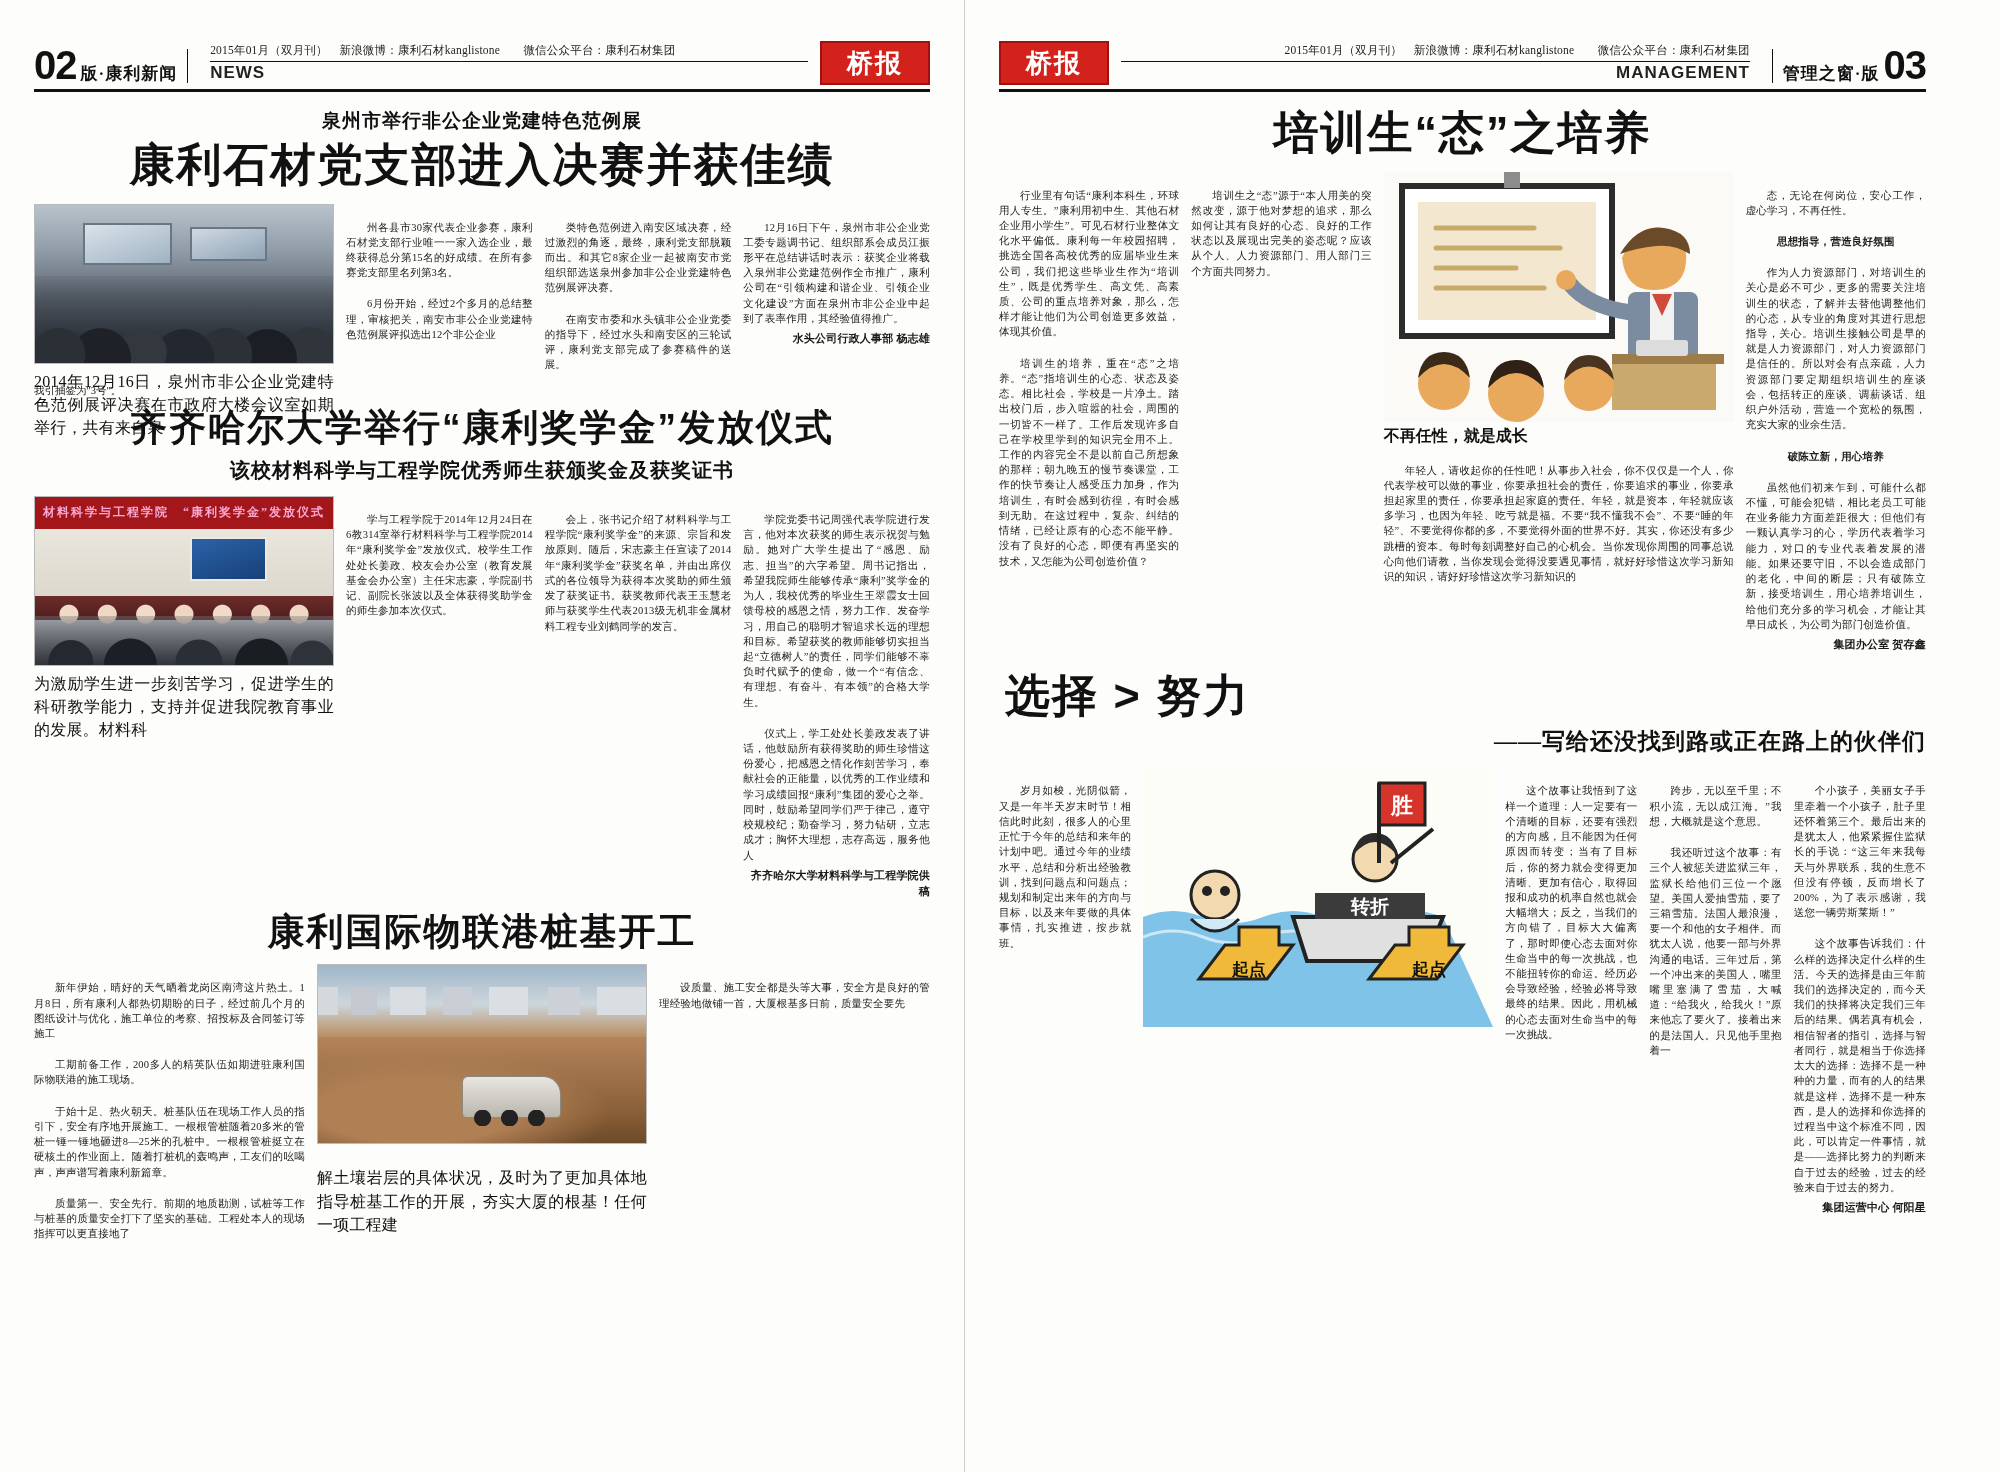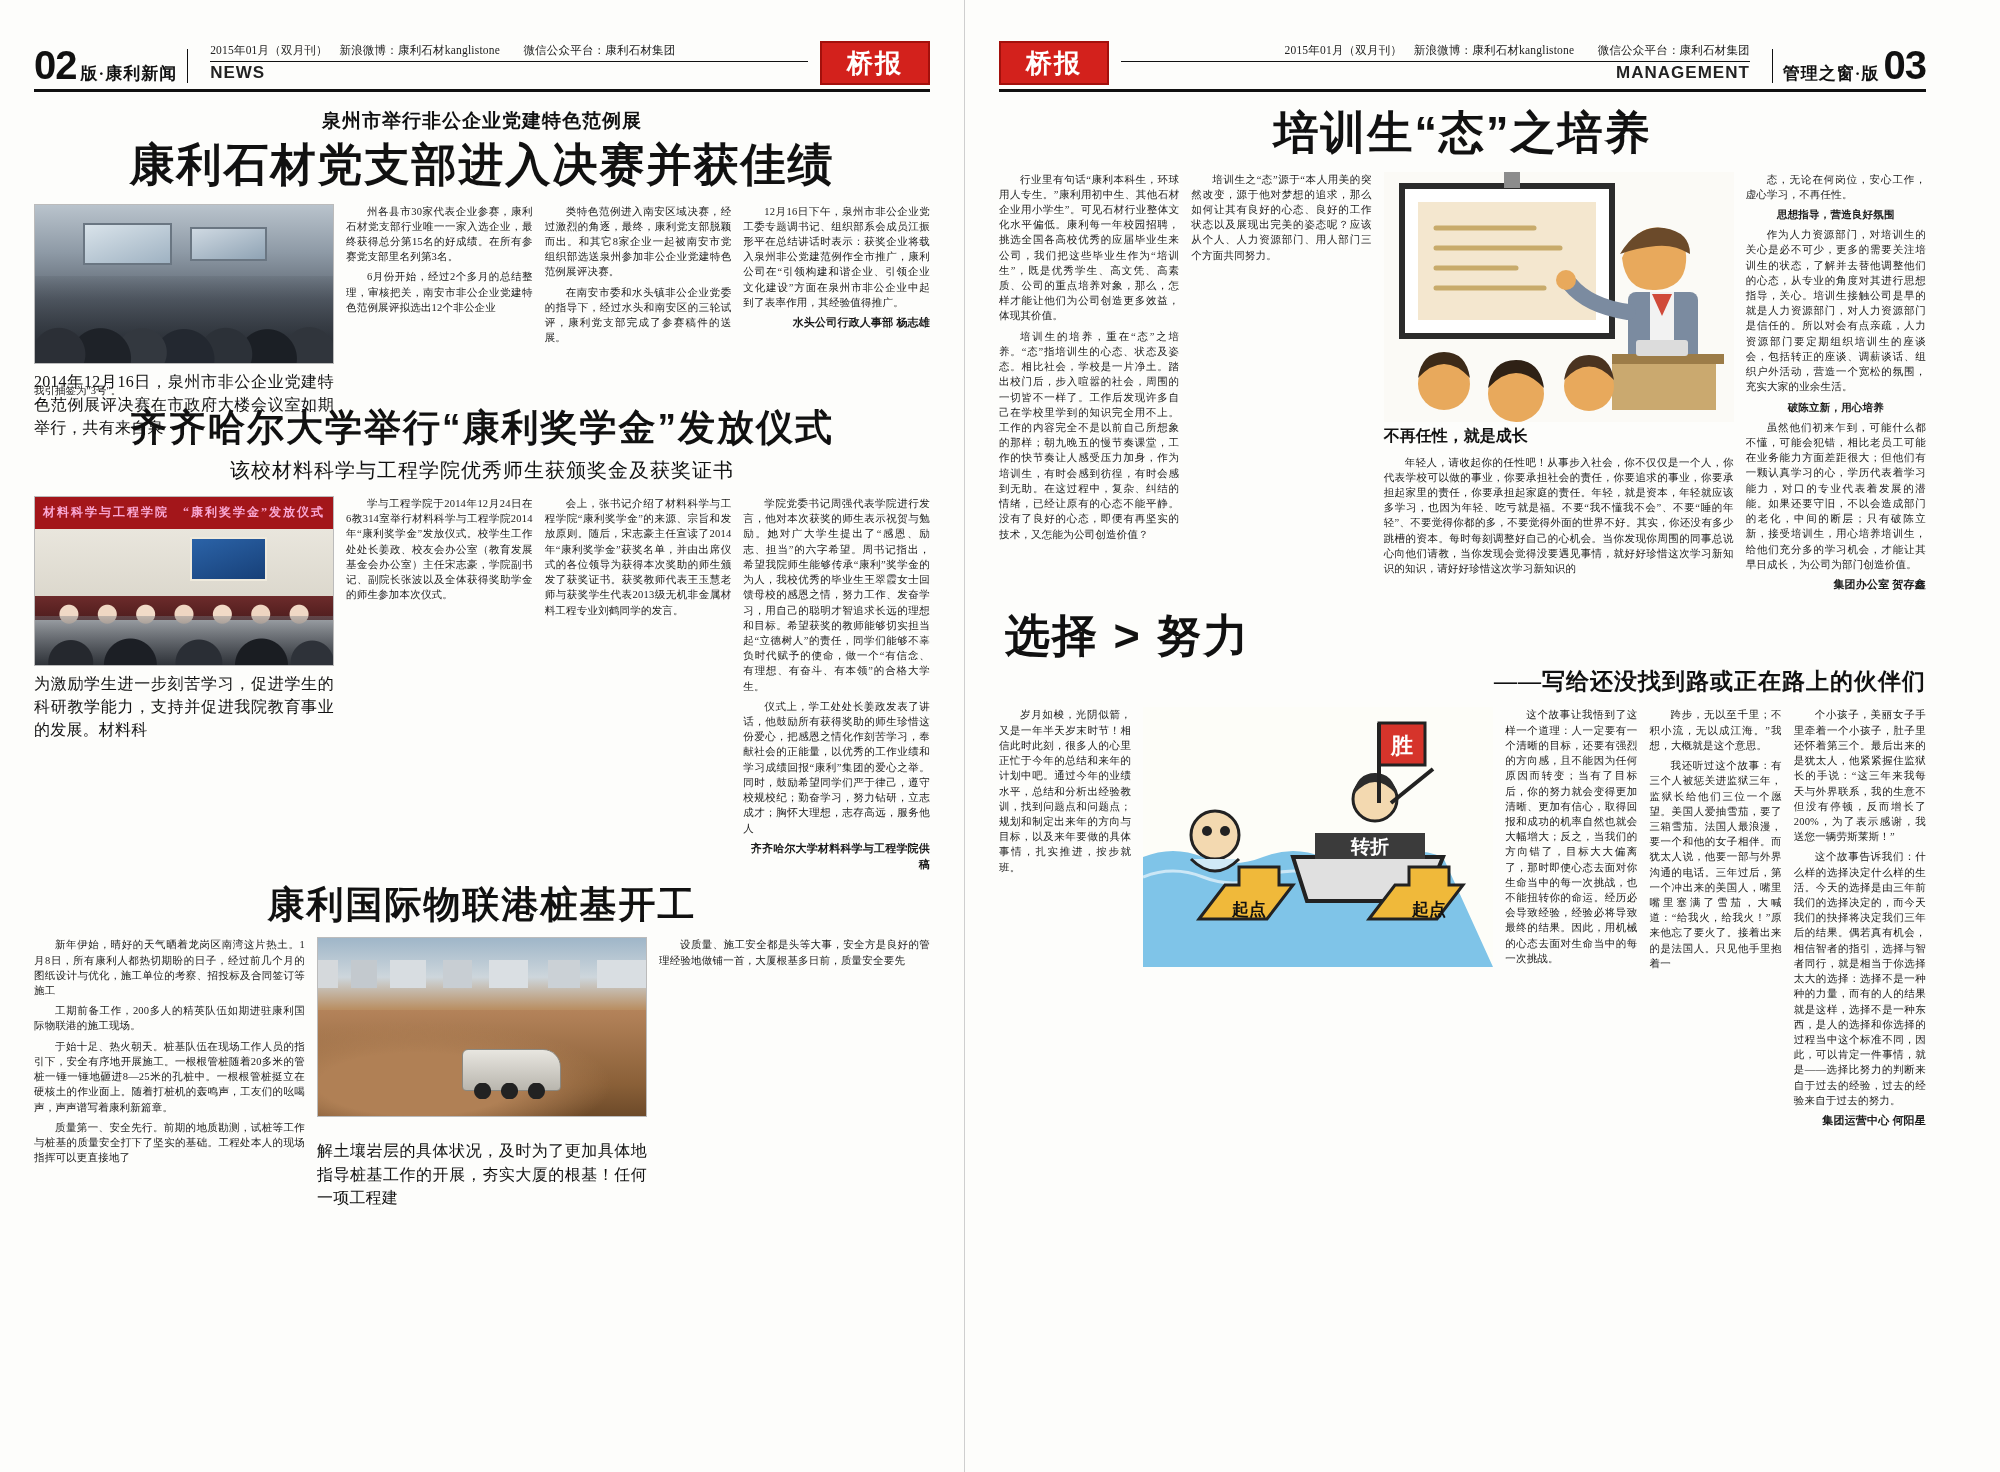--- a/index.html
+++ b/index.html
@@ -94,41 +94,41 @@
     text-align: center;
     font-family: "Liberation Sans", sans-serif;
     font-weight: bold;
     letter-spacing: 2px;
     line-height: 1.1;
   }
   .h-xl { font-size: 45px; }
   .h-lg { font-size: 37px; }
   .subhead {
     text-align: center;
-    font-weight: normal;
+    font-weight: bold;
     font-size: 20px;
     letter-spacing: 1px;
     margin-top: 8px;
   }
 
   
   .cols {
     display: flex;
     gap: 12px;
     margin-top: 12px;
   }
   .col {
     flex: 1;
     font-size: 10.5px;
     line-height: 1.45;
     text-align: justify;
     color: #1a1a1a;
     letter-spacing: 0.2px;
   }
-  .col p { margin: 0 0 5px 0; text-indent: 2em; }
+  .col p { margin: 16px 0 5px 0; text-indent: 2em; }
   .caption {
     font-size: 16px;
     line-height: 1.45;
     text-align: justify;
     letter-spacing: 0.2px;
   }
   .byline {
     text-align: right;
     font-weight: bold;
     font-size: 11px;

